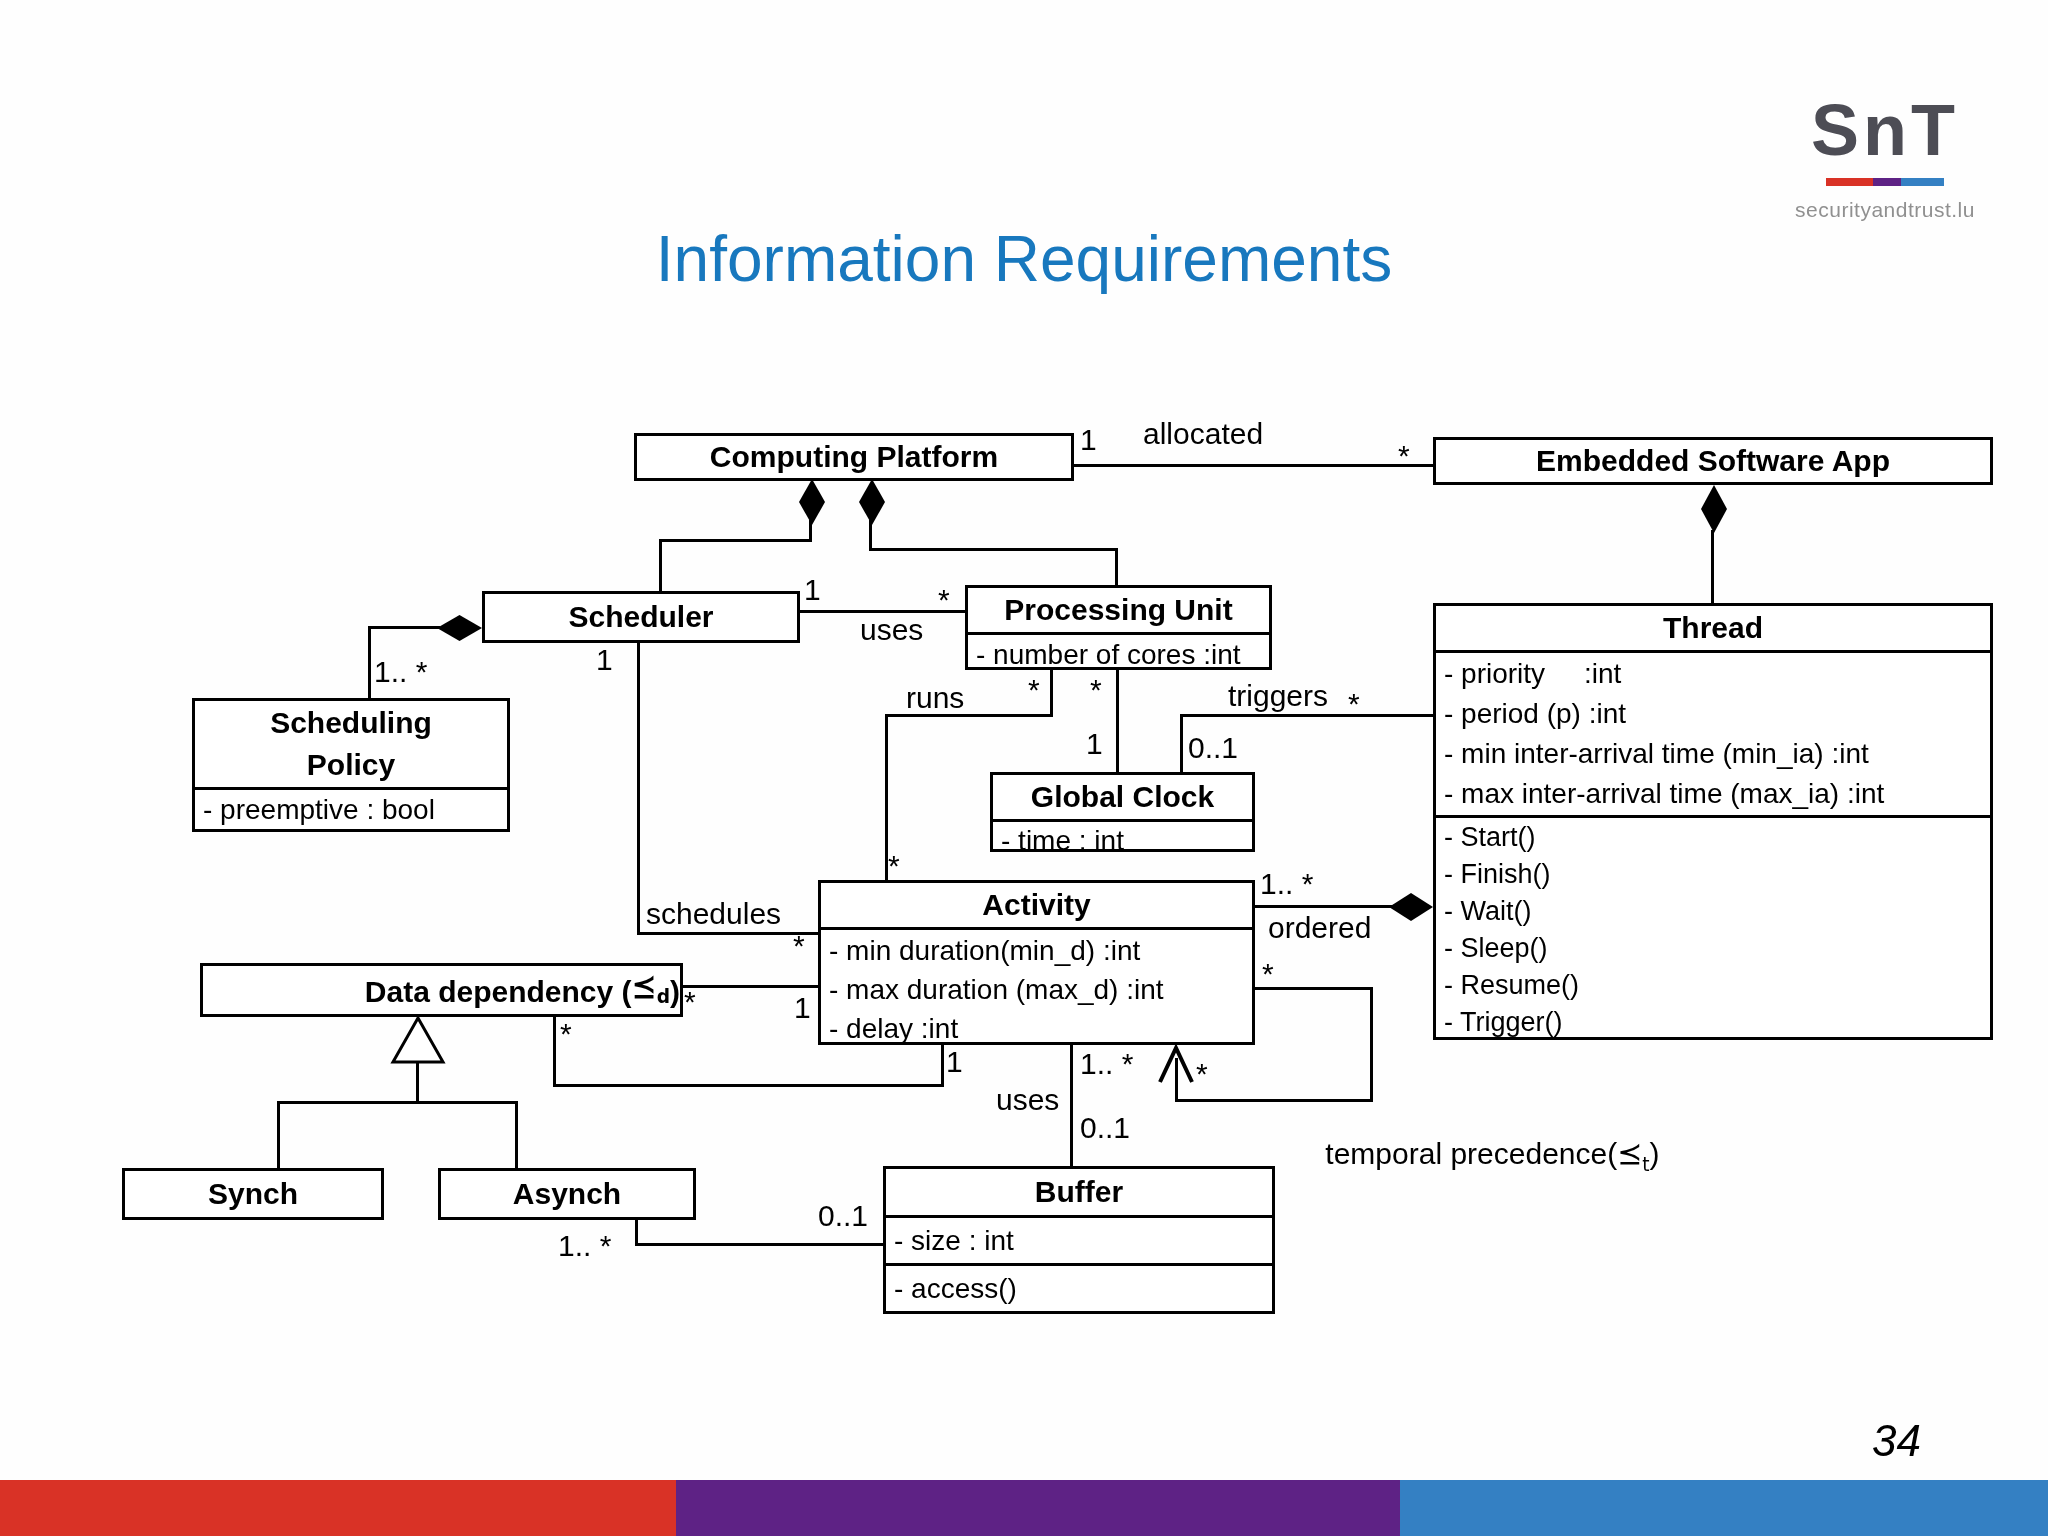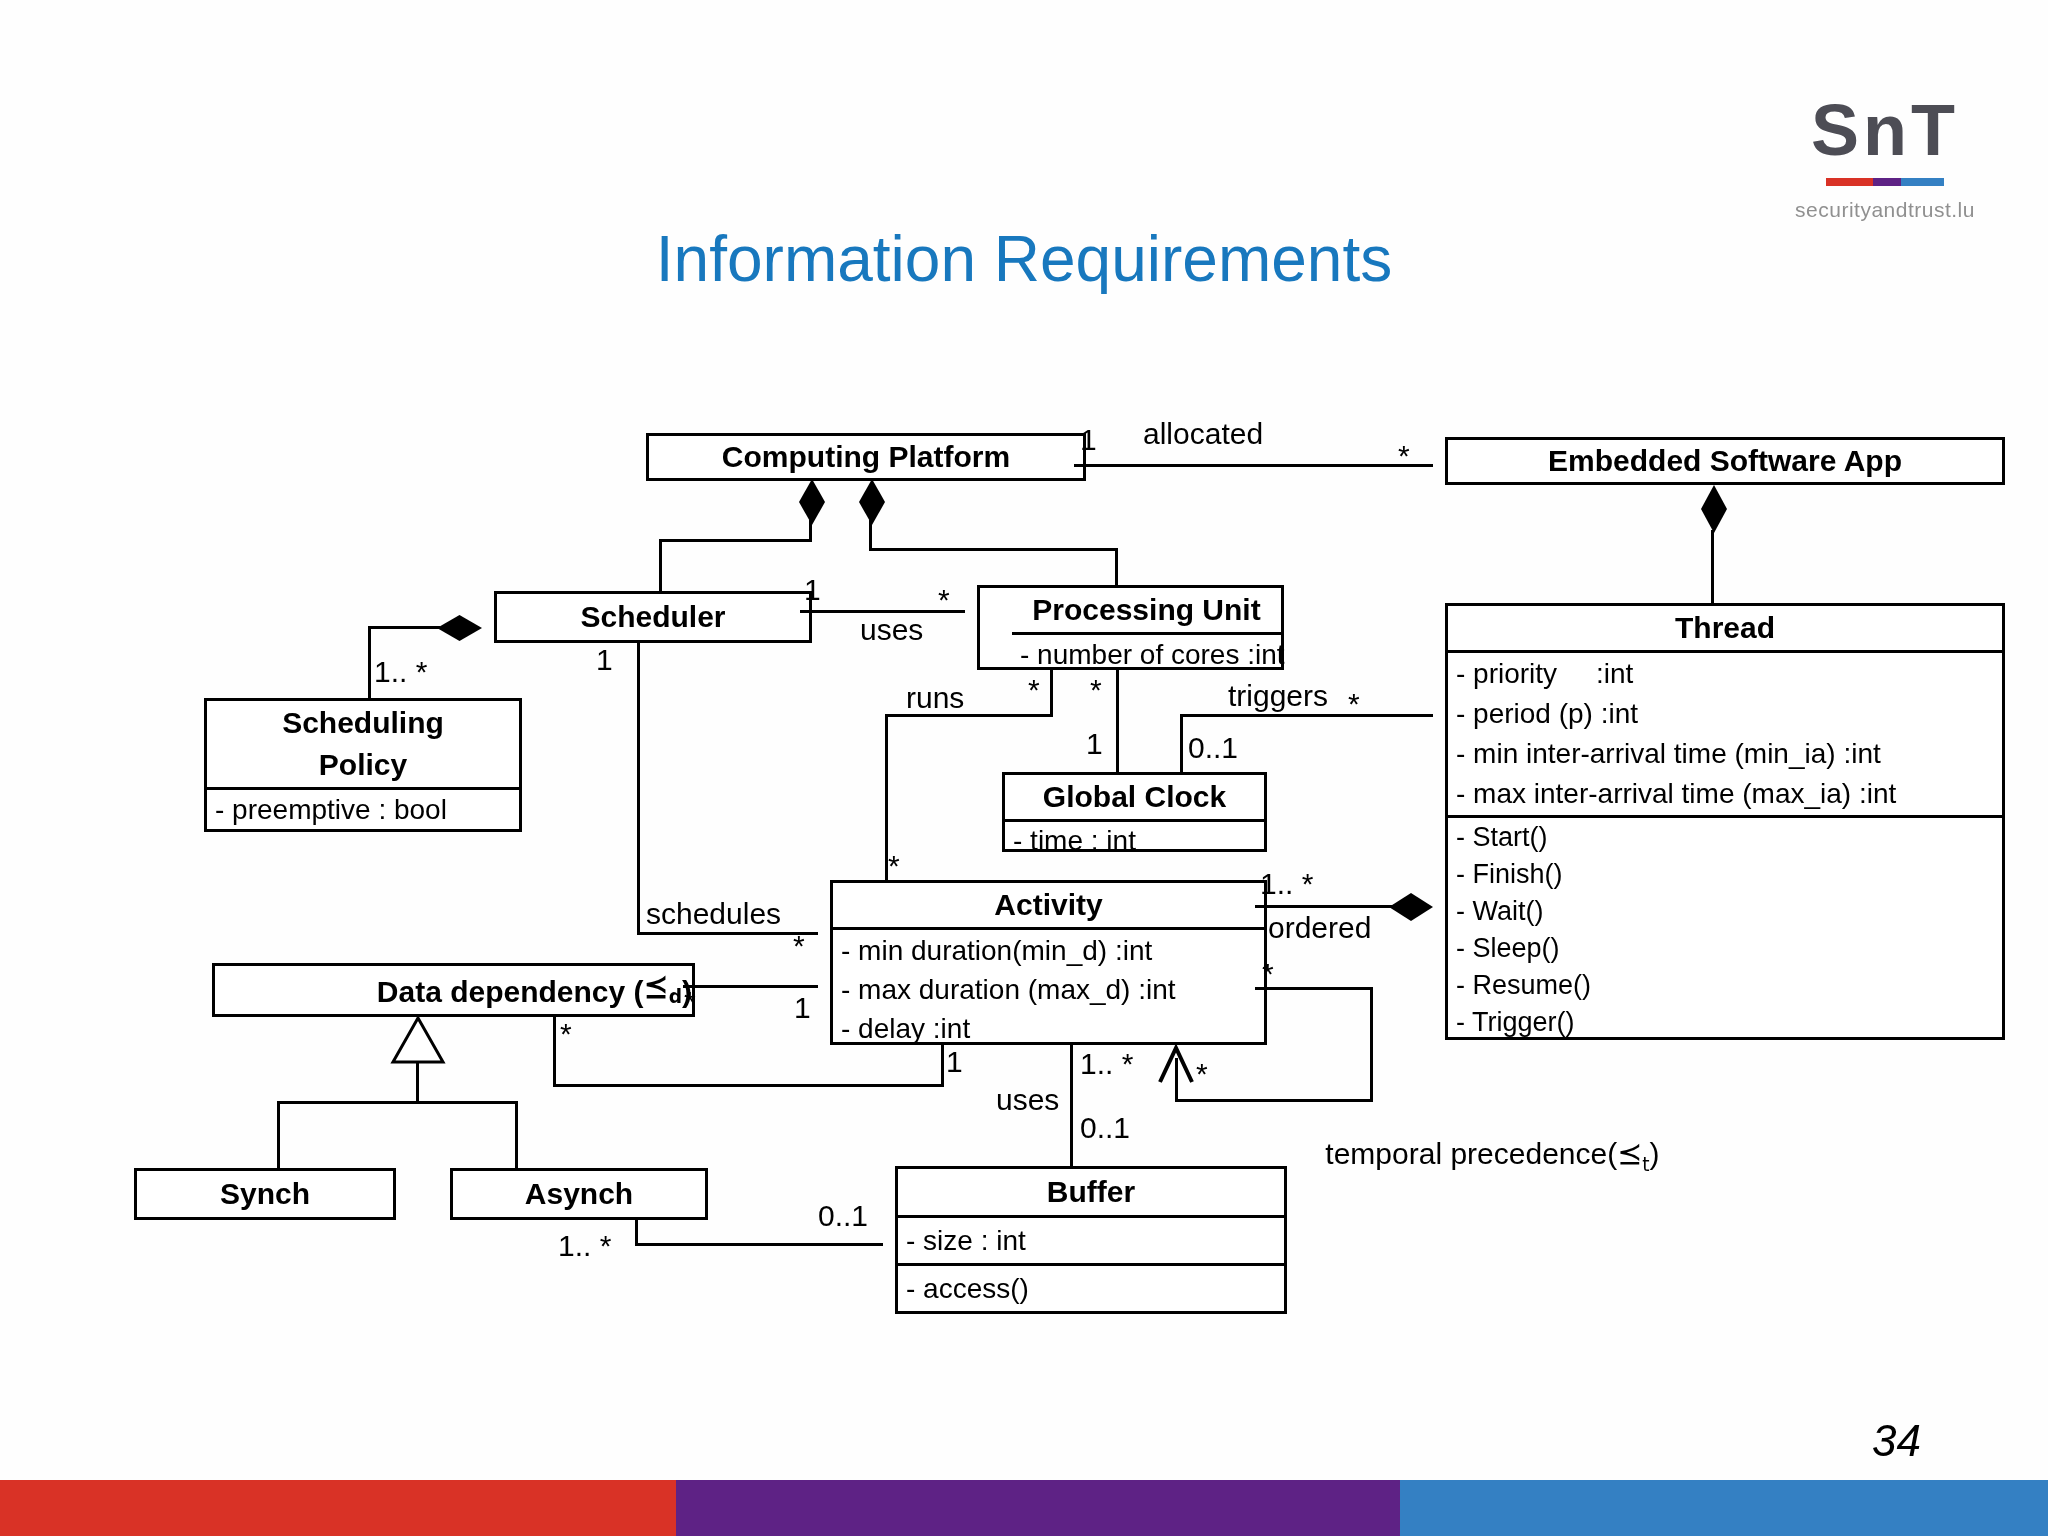--- a/index.html
+++ b/index.html
@@ -15,21 +15,21 @@
   .page-number{position:absolute;left:1872px;top:1416px;font-size:44px;font-style:italic;}
   .footer-bar{position:absolute;top:1480px;height:56px;}
   
   .logo{position:absolute;left:1770px;top:82px;width:230px;text-align:center;}
   .logo-text{font-size:72px;font-weight:bold;color:var(--logo-gray);letter-spacing:4px;line-height:96px;}
   .logo-bar{position:relative;margin:0 auto;width:118px;height:8px;font-size:0;}
   .logo-bar span{display:inline-block;height:8px;}
   .logo-sub{margin-top:12px;font-size:21px;color:var(--subtext-gray);letter-spacing:0.5px;}
   
   .cls{position:absolute;box-sizing:border-box;border:3px solid #000;background:#fff;
-       display:flex;flex-direction:column;margin-left:12px;}
+       display:flex;flex-direction:column;}
   .cls-title{font-weight:bold;font-size:30px;text-align:center;display:flex;flex-direction:column;
              align-items:center;justify-content:center;flex:0 0 auto;line-height:40px;}
   .cls-fill .cls-title{flex:1 1 auto;}
   .cls-section{border-top:3px solid #000;flex:1 1 auto;padding:1px 8px;display:flex;
                flex-direction:column;justify-content:center;}
   .attr-row{font-size:28px;line-height:38px;white-space:pre;}
   .rows-40 .attr-row{line-height:40px;}
   .rows-38 .attr-row{font-size:27px;line-height:37px;}
   .rows-39 .attr-row{line-height:39px;}
   
@@ -71,21 +71,21 @@
   <div class="cls" style="left:192px;top:698px;width:318px;height:134px;">
     <div class="cls-title" style="height:86px;line-height:42px;border-radius:27px;">
       <span>Scheduling</span>
       <span>Policy</span>
     </div>
     <div class="cls-section">
         <div class="attr-row">- preemptive : bool</div>
       </div>
   </div>
 
-  <div class="cls" style="left:965px;top:585px;width:307px;height:85px;padding-left:32px;">
+  <div class="cls" style="left:965px;top:585px;width:307px;height:85px;">
     <div class="cls-title" style="height:44px;">Processing Unit</div>
     <div class="cls-section">
         <div class="attr-row">- number of cores :int</div>
       </div>
   </div>
 
   <div class="cls" style="left:990px;top:772px;width:265px;height:80px;">
     <div class="cls-title" style="height:44px;">Global Clock</div>
     <div class="cls-section" style="padding-top:0;padding-bottom:0;">
         <div class="attr-row">- time : int</div>

